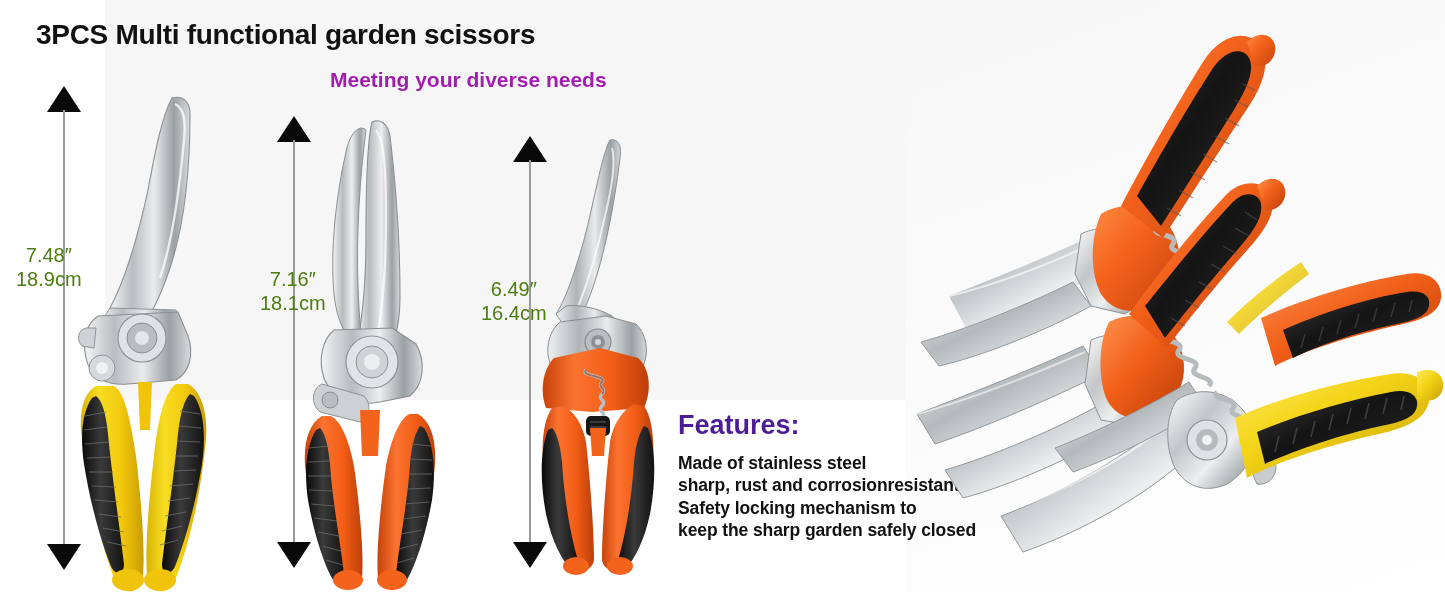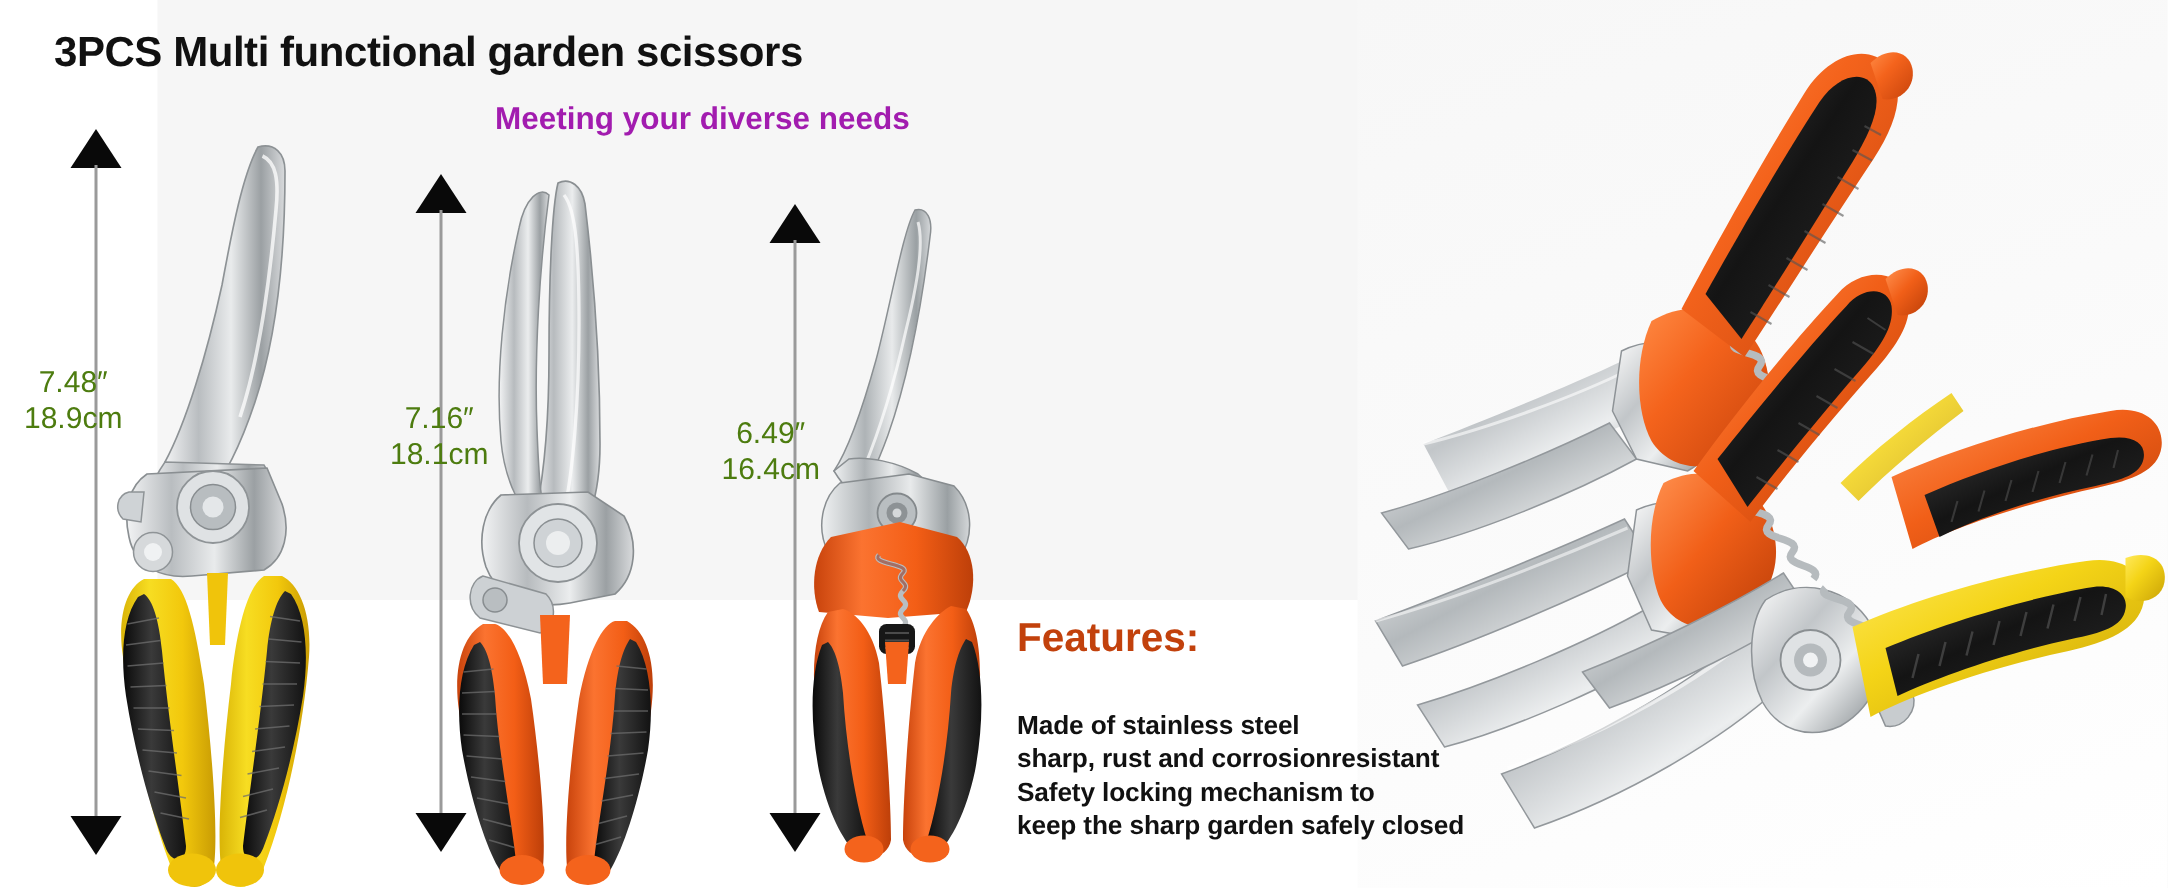--- a/index.html
+++ b/index.html
@@ -46,26 +46,26 @@
     line-height:1.22; text-align:center; white-space:nowrap;
   }
 
   
   .sciss { position:absolute; }
   .sciss svg { display:block; overflow:visible; }
 
   
   .features-head {
     position:absolute; left:678px; top:410px;
-    font-size:27px; font-weight:bold; color:#c2410c;
+    font-size:27px; font-weight:bold; color:#4c1d95;
   }
   .features-list {
     position:absolute; left:678px; top:452px;
     font-size:17.5px; font-weight:bold; color:#111;
-    line-height:1.28; white-space:nowrap;margin-top:20px;
+    line-height:1.28; white-space:nowrap;
   }
   .features-list div { letter-spacing:-0.1px; }
 
   
   .hero { position:absolute; left:905px; top:0; width:540px; height:592px; }
   .hero svg { display:block; }
 </style>
 </head>
 <body>
 

